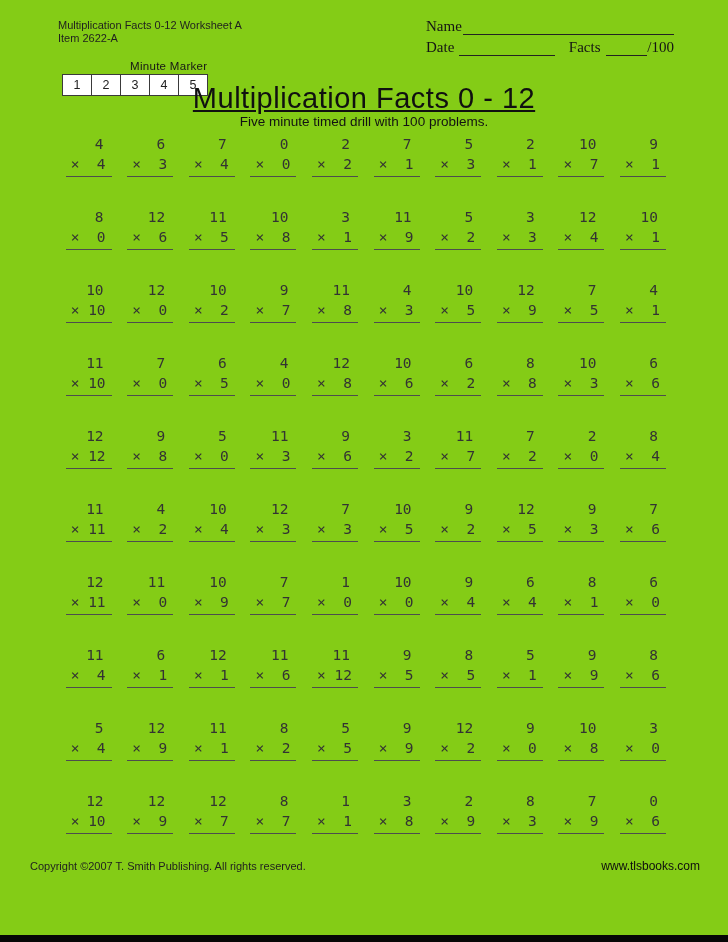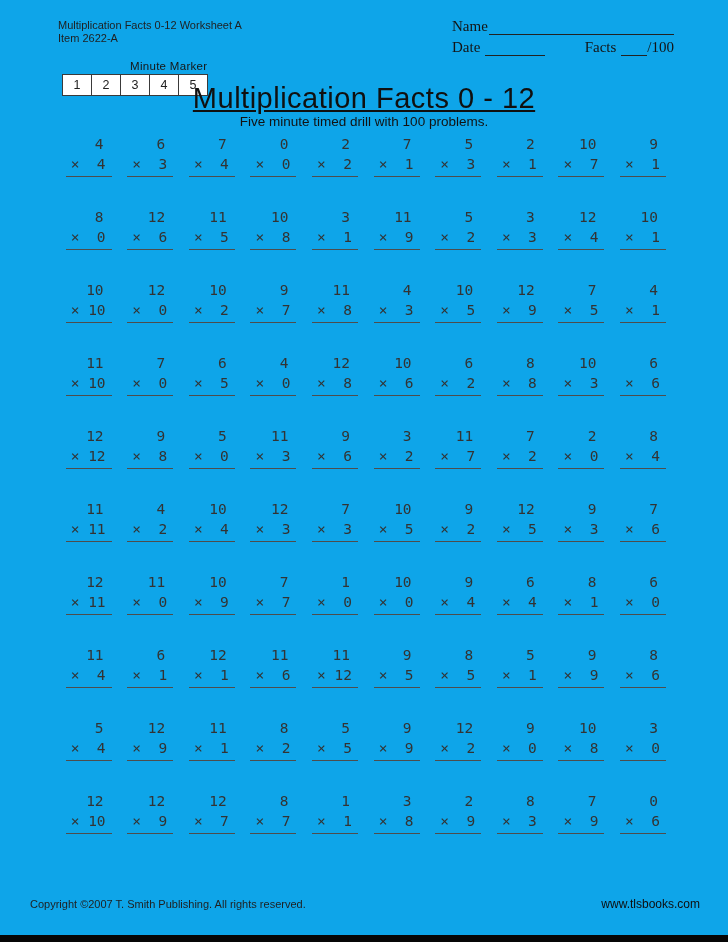--- a/index.html
+++ b/index.html
@@ -1,28 +1,28 @@
 <!DOCTYPE html>
 <html><head>
 <meta charset="utf-8">
 <style>
   html,body { margin:0; padding:0; background:#ffffff; }
   .page {
-    position:relative; width:728px; height:942px; background:#0ea5e9;
+    position:relative; width:728px; height:942px; background:#84cc16;
     font-family:"Liberation Sans", sans-serif; color:#1a1a1a; overflow:hidden;
   }
 
   
   .top-left { position:absolute; left:58px; top:19px; font-size:11px; line-height:13px; color:#1f1f1f; }
 
   
   .top-right { position:absolute; left:426px; top:18px; width:248px;
     font-family:"Liberation Serif", serif; font-size:15px; color:#141414; }
   .field-row { display:flex; align-items:flex-end; margin-bottom:4px; }
-  .field-label { white-space:pre;margin-left:26px; }
+  .field-label { white-space:pre; }
   .fill-line { border-bottom:1.3px solid #222; height:15px; display:inline-block; }
   .name-line { flex:1; margin-left:1px; }
   .date-line { width:96px; margin-left:5px; margin-right:14px; }
   .score-line { width:42px; margin-left:5px; }
 
   
   .minute-marker { position:absolute; left:62px; top:60px; }
   .mm-label { font-size:11.5px; color:#161616; margin-left:24px; margin-bottom:2px; letter-spacing:0.3px;padding-left:44px; }
   .mm-boxes { display:flex; border:1.4px solid #3a3a3a; width:max-content; background:#fff; }
   .mm-cell { width:28px; height:20px; text-align:center; font-size:12.5px; line-height:20px; color:#222; }
@@ -38,21 +38,21 @@
   .problems { position:absolute; left:50px; top:134px; width:616px;
     display:grid; grid-template-columns:repeat(10, 1fr); row-gap:30px;
     font-family:"DejaVu Sans Mono", monospace; font-size:14.5px; color:#333333; }
   .cell { text-align:right; }
   .top-num { line-height:20px; padding-right:8px; }
   .bottom-row { line-height:21px; }
   .bottom-line { display:inline-block; border-bottom:1.8px solid #4d4d4d;
     padding:0 6px 1px 5px; white-space:pre; }
 
   
-  .footer { position:absolute; left:30px; right:28px; top:897px;
+  .footer { position:absolute; left:30px; right:28px; top:859px;
     display:flex; justify-content:space-between; align-items:baseline; }
   .copyright { font-size:11px; color:#1f1f1f; }
   .website { font-size:12px; color:#0e0e0e; }
 
   .bottom-bar { position:absolute; left:0; bottom:0; width:100%; height:7px; background:#060606; }
 </style>
 </head>
 <body>
 
 <div class="page">

